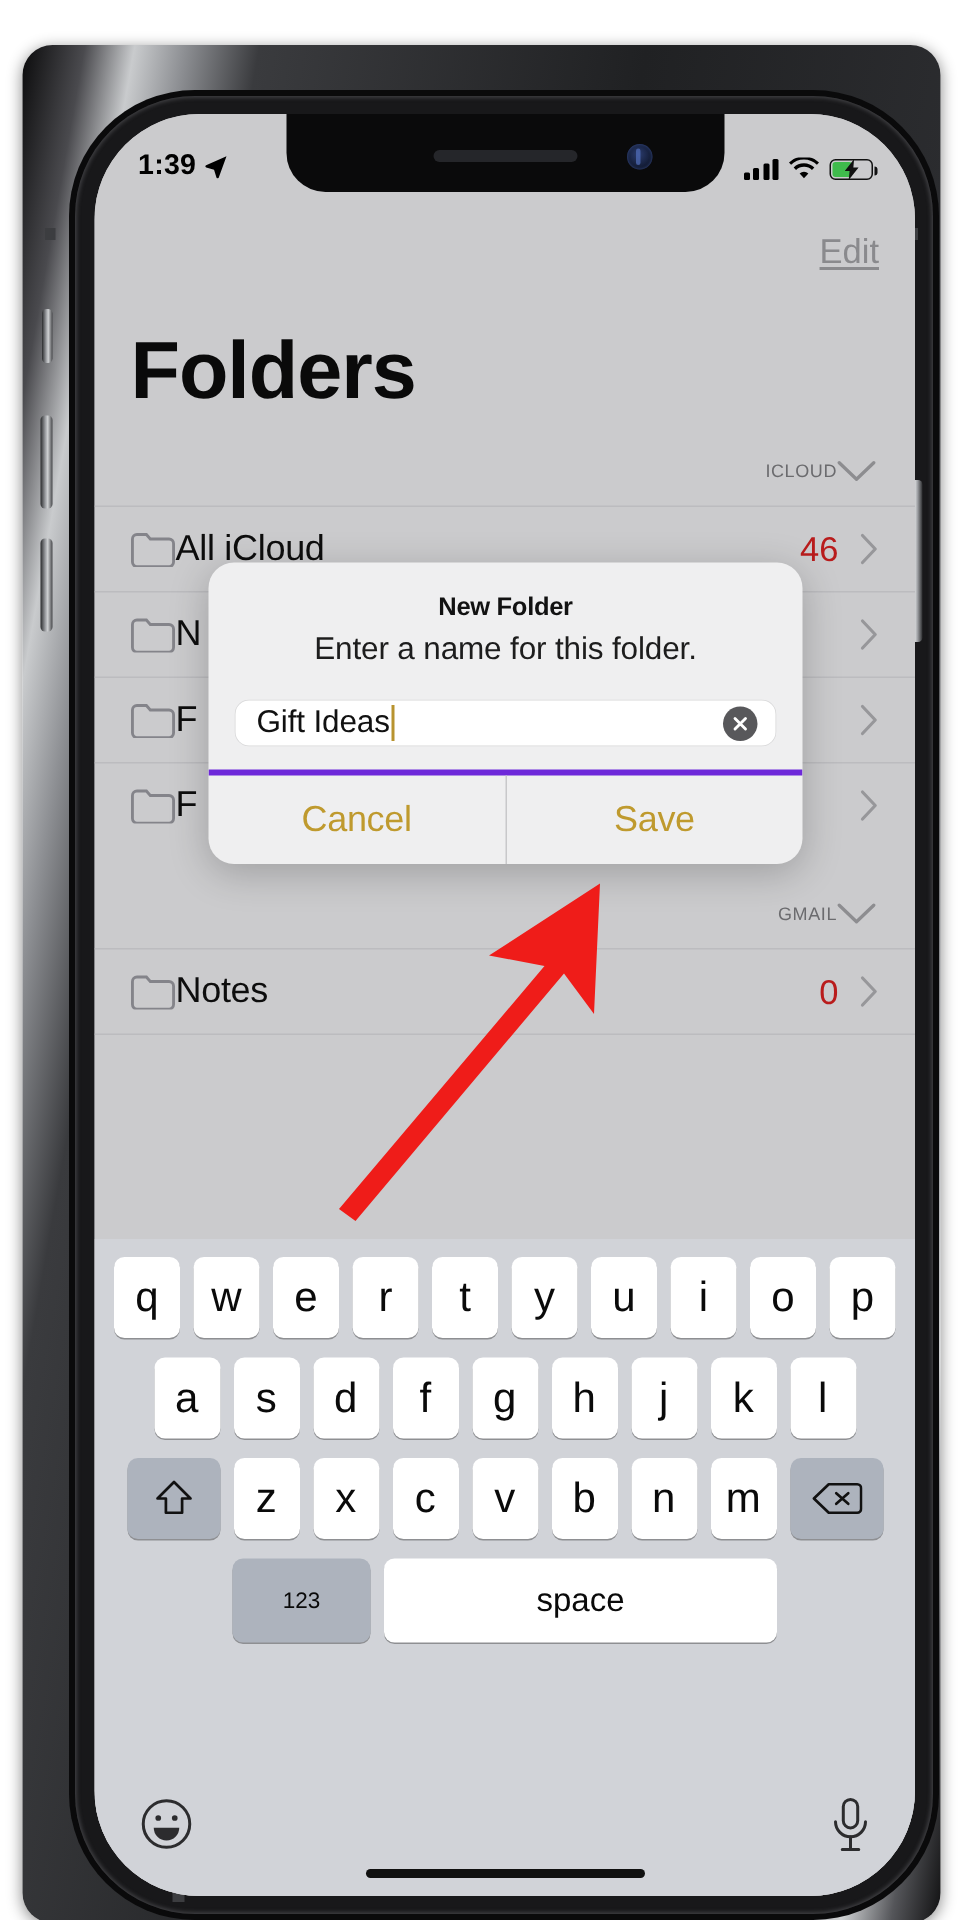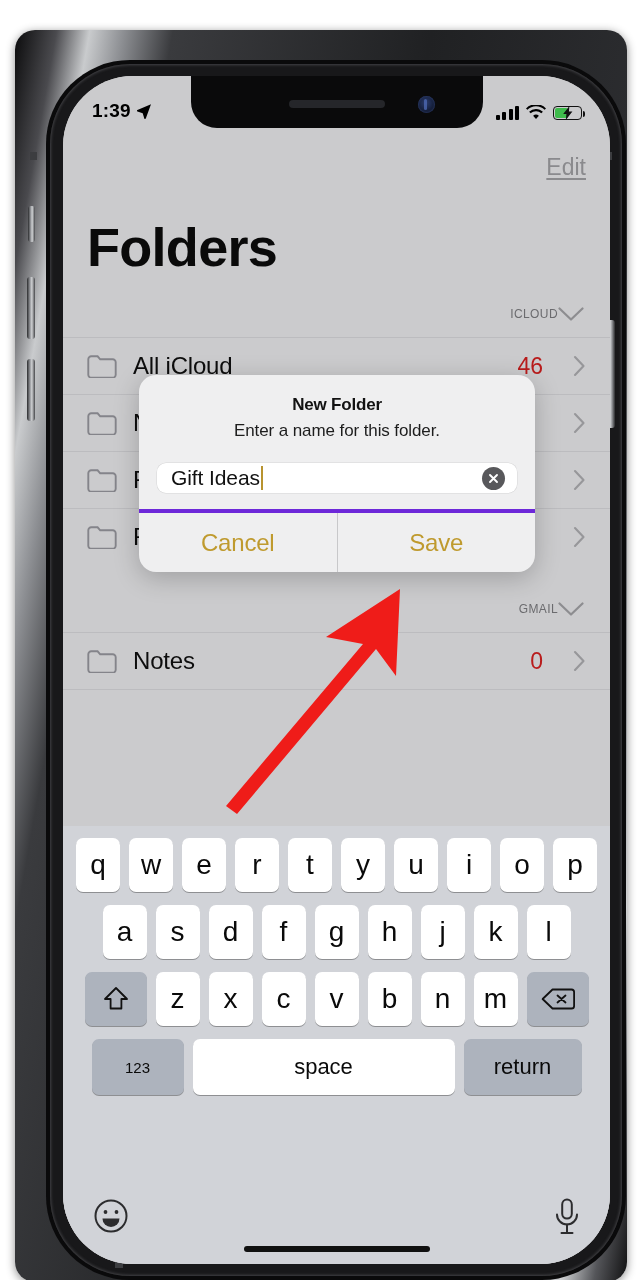--- a/index.html
+++ b/index.html
@@ -78,31 +78,31 @@
 
   #page-title{position:absolute;left:24px;top:140px;font-size:54px;font-weight:bold;
      letter-spacing:-.7px;color:#0a0a0a;}
 
   
   #list{position:absolute;left:0;right:0;top:215px;}
   .section-header{height:46px;display:flex;align-items:center;justify-content:flex-end;
      padding:0 26px 0 24px;box-sizing:border-box;font-size:12px;color:#6b6b6e;letter-spacing:.4px;}
   .section-chevron{color:#8d8d90;}
   .row{height:57px;display:flex;align-items:center;padding:0 24px 0 24px;box-sizing:border-box;
-     border-top:1px solid #bcbcbf;gap:16px;}
+     border-top:1px solid #bcbcbf;}
   .folder-icon{flex:0 0 auto;}
   .row-label{flex:1;font-size:24px;color:#0d0d0d;letter-spacing:-.2px;}
   .row-count{font-size:23px;color:#b91c1c;margin-right:14px;}
   .row-chevron{color:#97979a;}
   #new-folder-alert{position:absolute;z-index:75;left:76px;top:299px;width:396px;
      background:#efeff0;border-radius:17px;overflow:hidden;
      box-shadow:0 6px 26px rgba(0,0,0,.22);}
   #alert-body{padding:20px 18px 16px 18px;text-align:center;}
   #alert-title{font-size:17px;font-weight:bold;color:#121212;letter-spacing:-.2px;}
-  #alert-message{font-size:17px;color:#1d1d1d;margin-top:6px;letter-spacing:-.1px;}
+  #alert-message{font-size:21px;color:#1d1d1d;margin-top:6px;letter-spacing:-.1px;}
   #folder-name-field{margin-top:22px;height:30px;background:#ffffff;border-radius:9px;
      display:flex;align-items:center;padding:0 12px 0 14px;box-sizing:border-box;
      box-shadow:0 0 0 .5px rgba(0,0,0,.10);}
   #folder-name-value{font-size:21px;color:#111;letter-spacing:-.1px;}
   #text-caret{display:inline-block;width:2.5px;height:24px;background:#b8932f;
      vertical-align:-4px;margin-left:1px;}
   #clear-text-button{margin-left:auto;width:23px;height:23px;border-radius:50%;
      background:#58585b;display:flex;align-items:center;justify-content:center;}
   #alert-buttons{display:flex;border-top:4px solid #6d28d9;}
   .alert-btn{flex:1;height:59px;display:flex;align-items:center;justify-content:center;
@@ -335,21 +335,20 @@
             <svg width="34" height="24" viewBox="0 0 34 24">
               <path d="M11.5 2.5h19a2.6 2.6 0 0 1 2.6 2.6v13.8a2.6 2.6 0 0 1-2.6 2.6h-19L1.6 12z" fill="none" stroke="#111" stroke-width="1.8" stroke-linejoin="round"></path>
               <path d="M16.5 8.5 24.5 15.5 M24.5 8.5 16.5 15.5" stroke="#111" stroke-width="1.8" stroke-linecap="round"></path>
             </svg>
           </div>
         </div>
 
         <div class="kb-row" id="kb-row-4">
           <div class="key key-gray" id="key-123">123</div>
           <div class="key" id="key-space">space</div>
-          <div class="key key-gray" id="key-return">return</div>
         </div>
 
         <div id="kb-bottom-bar">
           <svg width="36" height="36" viewBox="0 0 36 36">
             <circle cx="18" cy="18" r="15.5" fill="none" stroke="#2c2c2e" stroke-width="2"></circle>
             <circle cx="12.5" cy="14" r="1.9" fill="#2c2c2e"></circle>
             <circle cx="23.5" cy="14" r="1.9" fill="#2c2c2e"></circle>
             <path d="M9.5 20.5a8.5 8.5 0 0 0 17 0z" fill="#2c2c2e"></path>
           </svg>
           <svg width="26" height="38" viewBox="0 0 26 38">

